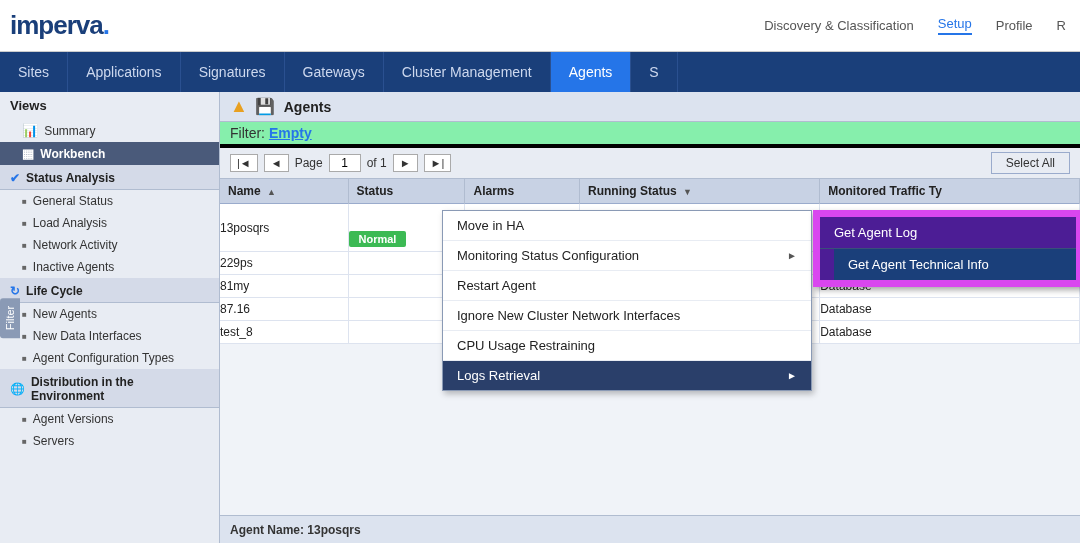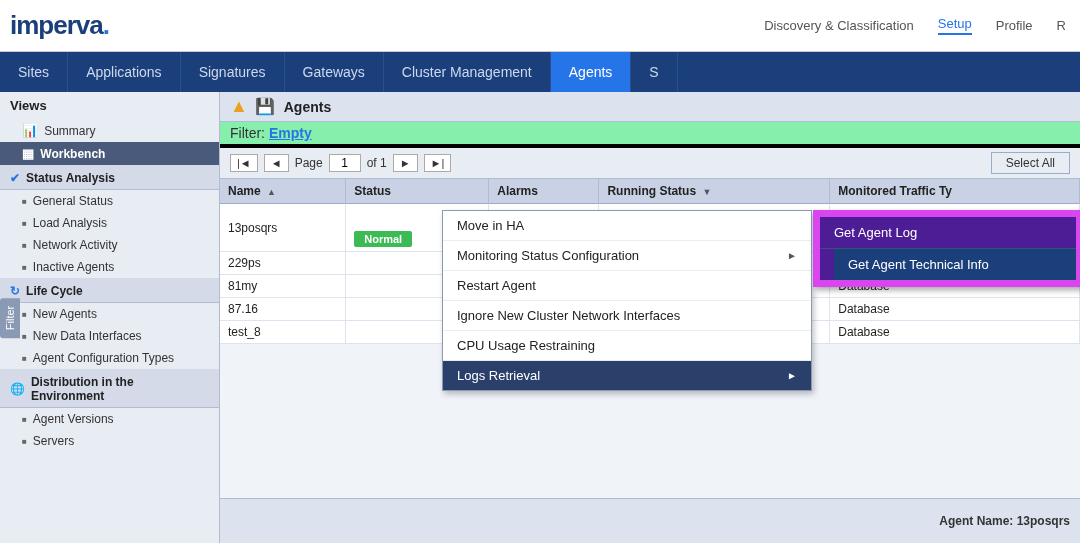--- a/index.html
+++ b/index.html
@@ -162,21 +162,21 @@
       color: #222;
       border-right: 1px solid #b0bcd0;
       white-space: nowrap;
     }
     #agents-table thead th .sort-arrow { font-size: 9px; color: #555; margin-left: 3px; }
     #agents-table tbody tr {
       background: #fff;
       border-bottom: 1px solid #dde3ef;
     }
     #agents-table tbody td {
-      padding: 4px 8px;
+      padding: 4px 0;
       border-right: 1px solid #dde3ef;
       color: #222;
       white-space: nowrap;
     }
     .status-normal {
       background: #3cba54;
       color: #fff;
       padding: 2px 10px;
       border-radius: 2px;
       font-size: 11px;
@@ -240,24 +240,23 @@
       position: absolute;
       bottom: 0;
       left: 0;
       right: 0;
       background: #dce3ef;
       border-top: 1px solid #b0bcd0;
       padding: 4px 10px;
       font-size: 12px;
       font-weight: bold;
       color: #333;
-      height: 45px;
-      display: flex;
-      align-items: center;
-      justify-content: flex-end;
+      height: 28px;
+      display: flex;
+      align-items: center;
     }
     .filter-tab-label {
       writing-mode: vertical-rl;
       transform: rotate(180deg);
       background: #8a9ab5;
       color: #fff;
       font-size: 11px;
       padding: 8px 4px;
       cursor: pointer;
       border-radius: 0 3px 3px 0;

